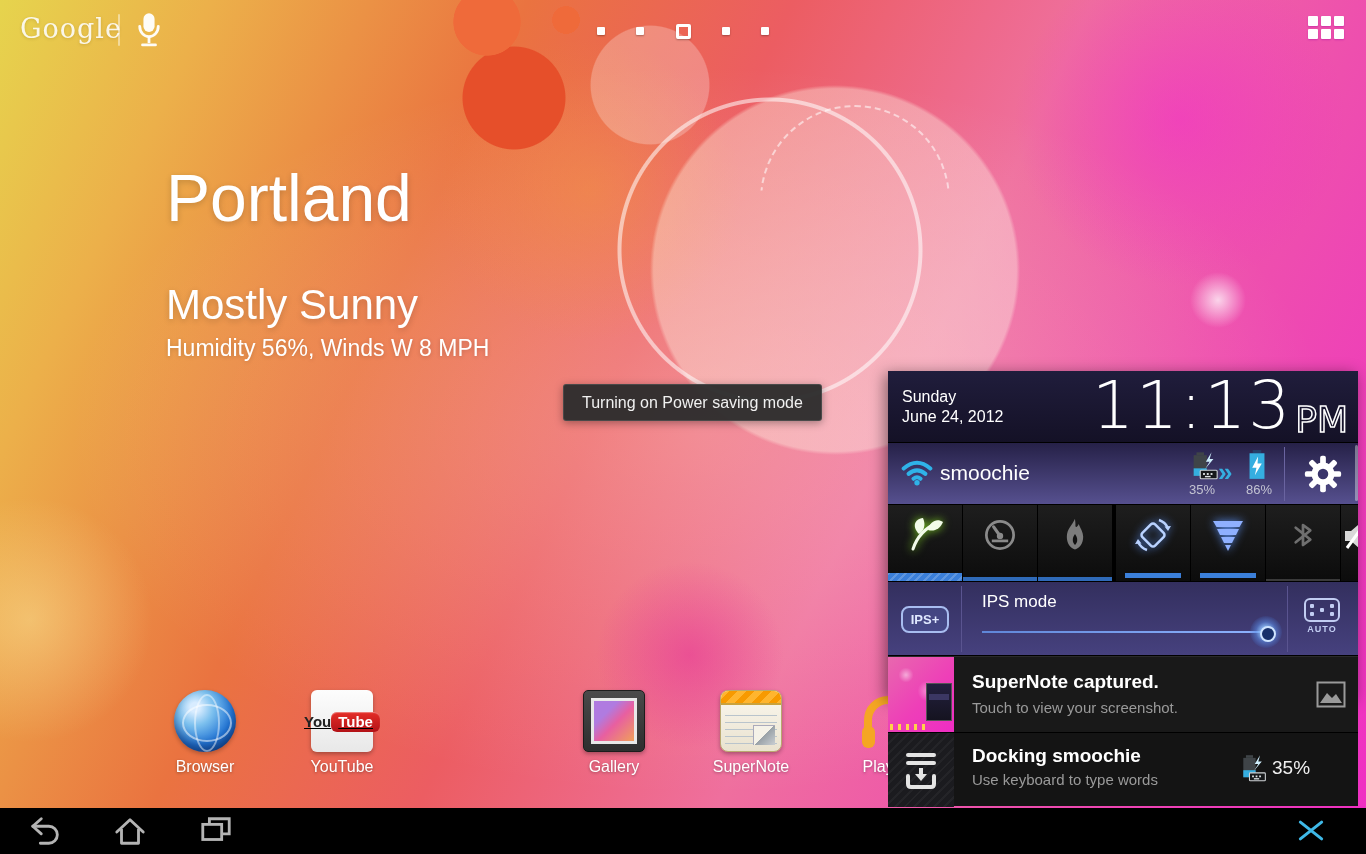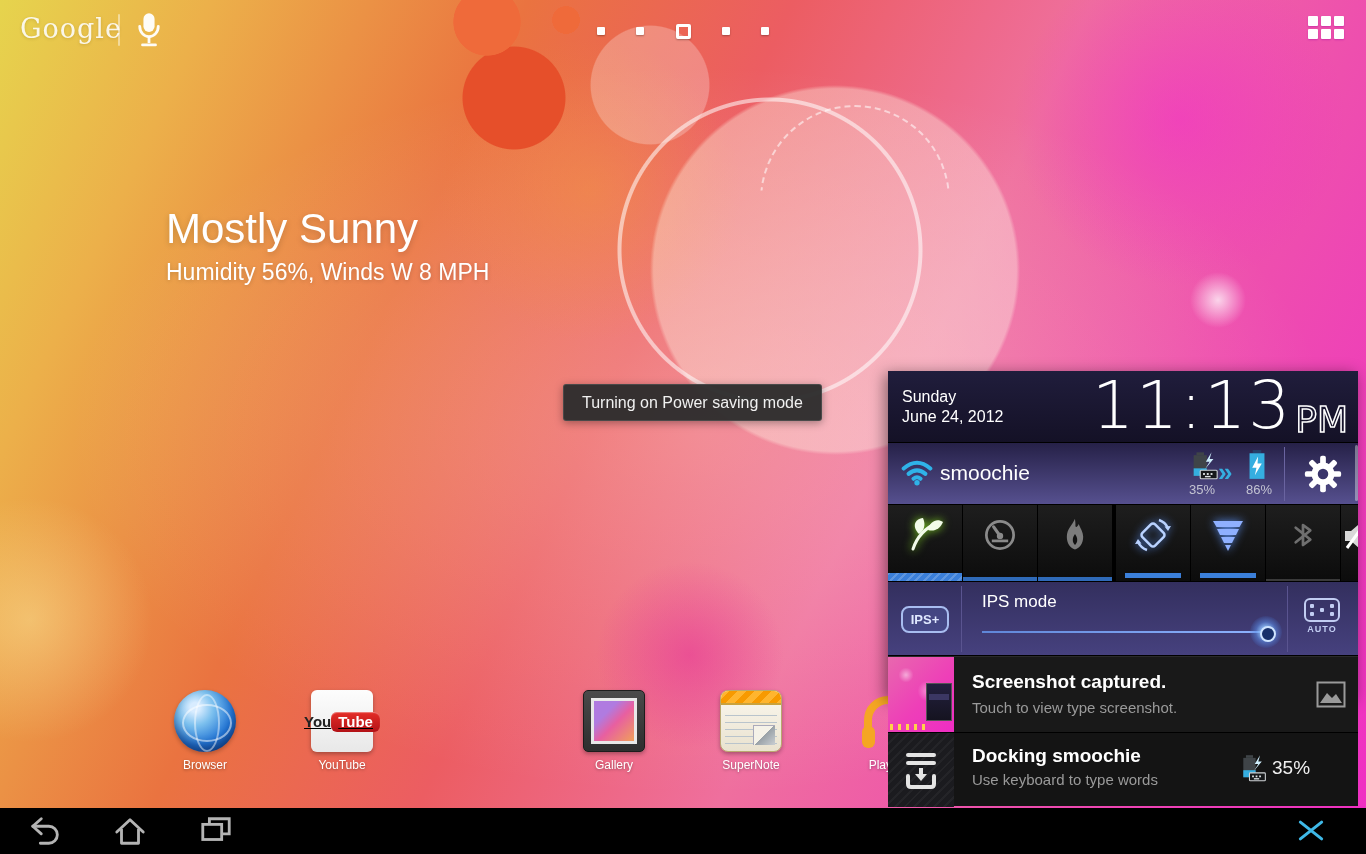--- a/index.html
+++ b/index.html
@@ -145,21 +145,21 @@
     background:repeating-linear-gradient(90deg,#ffd24a 0 3px, transparent 3px 8px); }
   .photo-icon { position:absolute; left:428px; top:24px; }
   .dock-glyph-cell { position:absolute; left:0; top:0; width:66px; height:74px;
     background:#1b1b1f; display:flex; align-items:center; justify-content:center;
     background-image:repeating-linear-gradient(135deg, rgba(255,255,255,0.04) 0 2px, transparent 2px 7px); }
   .dock-batt { position:absolute; left:350px; top:20px; display:flex; align-items:center; }
   .dock-batt-label { font-size:19px; color:#efefef; margin-left:4px; }
 
   
   .app { position:absolute; width:110px; text-align:center; cursor:pointer; }
-  .app-label { margin-top:6px; font-size:12px; color:#fff; text-shadow:0 1px 3px rgba(0,0,0,0.35); }
+  .app-label { margin-top:6px; font-size:16px; color:#fff; text-shadow:0 1px 3px rgba(0,0,0,0.35); }
   .app-icon { width:62px; height:62px; margin:0 auto; position:relative; }
 
   .icon-browser { border-radius:50%;
     background:radial-gradient(circle at 34% 28%, #d8ecff 0 8%, #7cc0ee 30%, #2274d4 62%, #0a3f8a 100%);
     box-shadow:inset 0 -6px 10px rgba(0,0,30,0.35), 0 2px 4px rgba(0,0,0,0.25); overflow:hidden; }
   .icon-browser::before { content:""; position:absolute; left:8px; top:14px; width:46px; height:34px;
     border-radius:50%; border:2px solid rgba(255,255,255,0.5); }
   .icon-browser::after { content:""; position:absolute; left:20px; top:4px; width:22px; height:54px;
     border-radius:50%; border:2px solid rgba(255,255,255,0.45); }
 
@@ -223,20 +223,21 @@
   <div id="apps-grid-btn">
     <span></span>
       <span></span>
       <span></span>
     <span></span>
       <span></span>
       <span></span>
   </div>
 
   <div id="weather">
+    <div class="w-city">Portland</div>
     <div class="w-cond">Mostly Sunny</div>
     <div class="w-detail">Humidity 56%, Winds W 8 MPH</div>
   </div>
 
   <div id="toast">Turning on Power saving mode</div>
 
   <div class="app" style="left:150px; top:690px;">
     <div class="app-icon icon-browser"></div>
     <div class="app-label">Browser</div>
   </div>
@@ -407,22 +408,22 @@
         </div>
         <div class="auto-label">AUTO</div>
       </div>
     </div>
 
     <div class="notif" id="notif-screenshot">
       <div class="shot-thumb">
         <span class="mini-panel"></span>
         <span class="mini-dock"></span>
       </div>
-      <div class="notif-title">Screenshot captured.</div>
-      <div class="notif-sub">Touch to view type screenshot.</div>
+      <div class="notif-title">SuperNote captured.</div>
+      <div class="notif-sub">Touch to view your screenshot.</div>
       <svg class="photo-icon" width="30" height="27" viewBox="0 0 30 27">
         <rect x="1.5" y="1.5" width="27" height="24" fill="#1a1a1a" stroke="#9a9a9a" stroke-width="2"></rect>
         <polygon points="4,22 11,12 16,17 20,13 26,22" fill="#9a9a9a"></polygon>
       </svg>
     </div>
 
     <div class="notif" id="notif-docking">
       <div class="dock-glyph-cell">
         <svg width="42" height="44" viewBox="0 0 42 44">
           <line x1="8" y1="7" x2="34" y2="7" stroke="#e4e4e4" stroke-width="4" stroke-linecap="round"></line>

